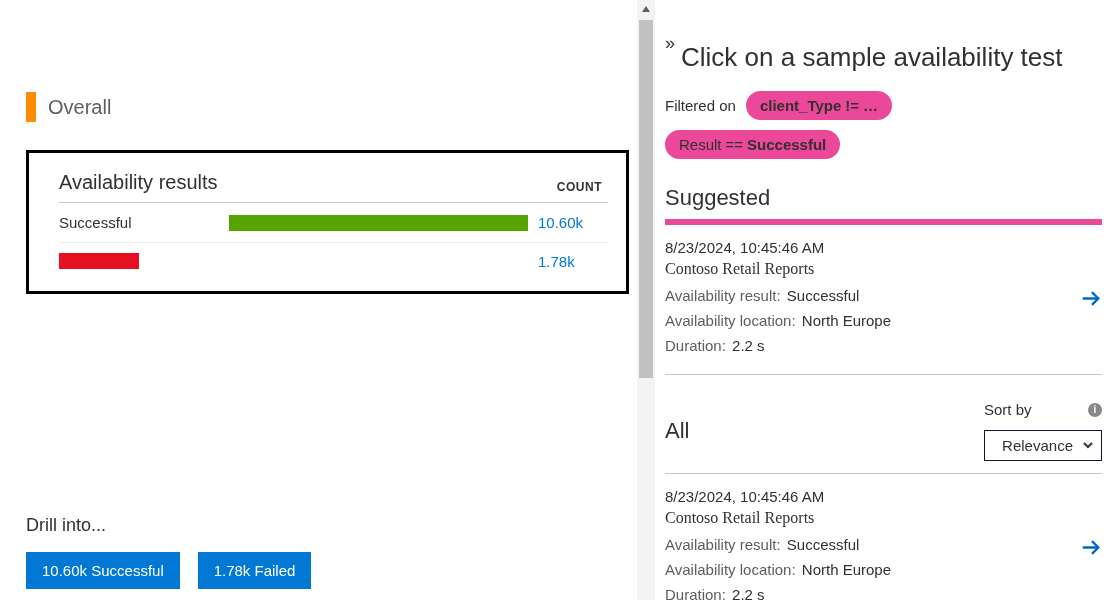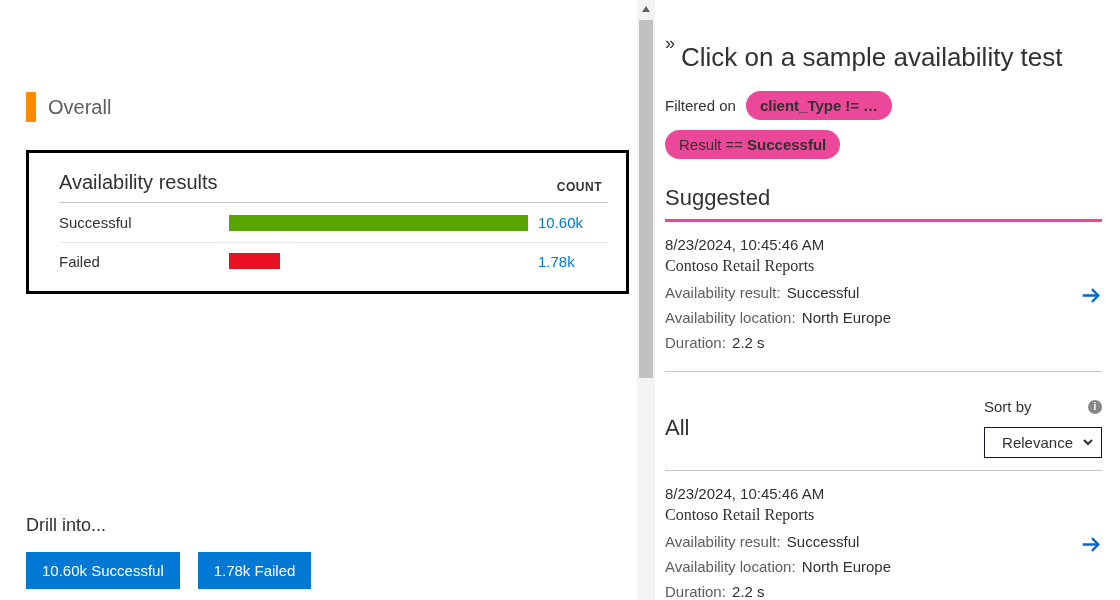--- a/index.html
+++ b/index.html
@@ -95,21 +95,21 @@
   .filter-label { color:#323130; }
   .pill {
     background: #ec4899; border-radius: 16px; padding: 6px 14px;
     font-size: 15px; display:inline-flex; align-items:center;
   }
   .pill .op { margin: 0 4px; }
   .pill .val { font-weight: 700; }
 
   .section-h2 {
     font-size: 22px; margin-top: 26px; padding-bottom: 8px;
-    border-bottom: 3px solid #ec4899;
+    border-bottom: 6px solid #ec4899;
   }
 
   .sample {
     position:relative; padding: 14px 0 16px 0;
     border-bottom: 1px solid #c8c6c4;
   }
   .timestamp { font-size: 15px; margin-bottom: 4px; }
   .test-name {
     font-family: Liberation Serif, serif;
     font-size: 16px; margin-bottom: 6px;
@@ -176,21 +176,20 @@
 
       <div class="result-row">
         <div class="result-label">Successful</div>
         <div class="bar-cell">
           <div class="bar green" style="width: 100%;"></div>
         </div>
         <div class="count-link">10.60k</div>
       </div>
 
       <div class="result-row">
-        <div class="result-label">Failed</div>
         <div class="bar-cell">
           <div class="bar red" style="width: 17%;"></div>
         </div>
         <div class="count-link">1.78k</div>
       </div>
     </div>
 
     <div class="drill-section">
       <div class="drill-title">Drill into...</div>
       <button class="drill-btn">10.60k Successful</button>

